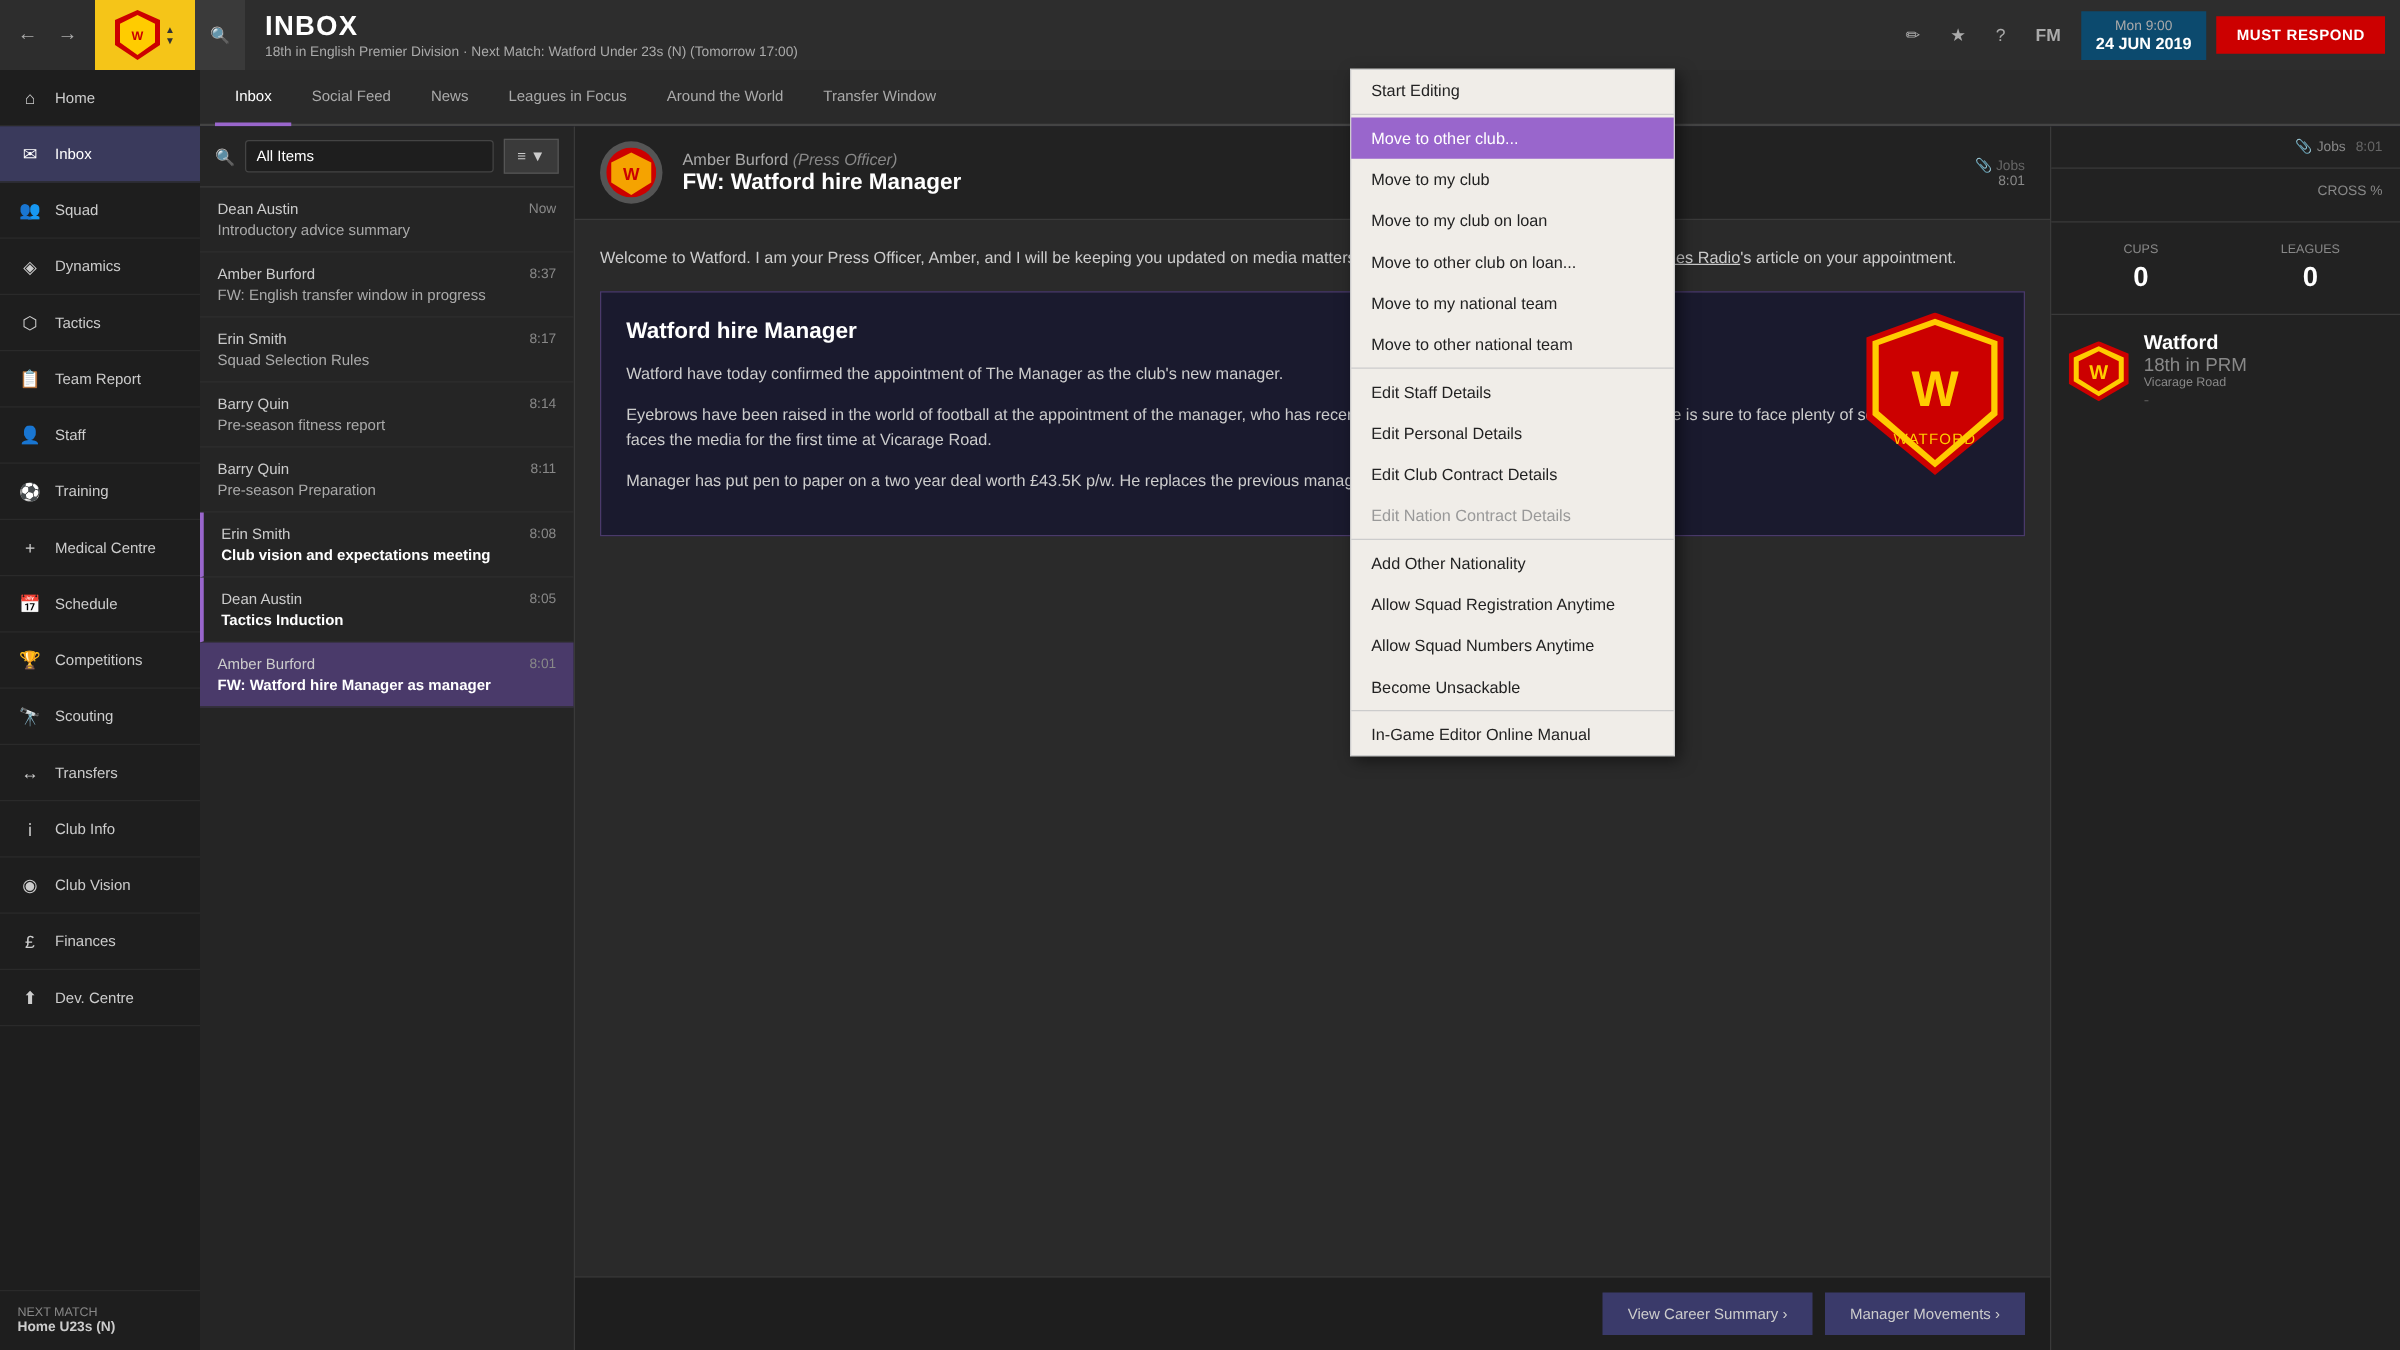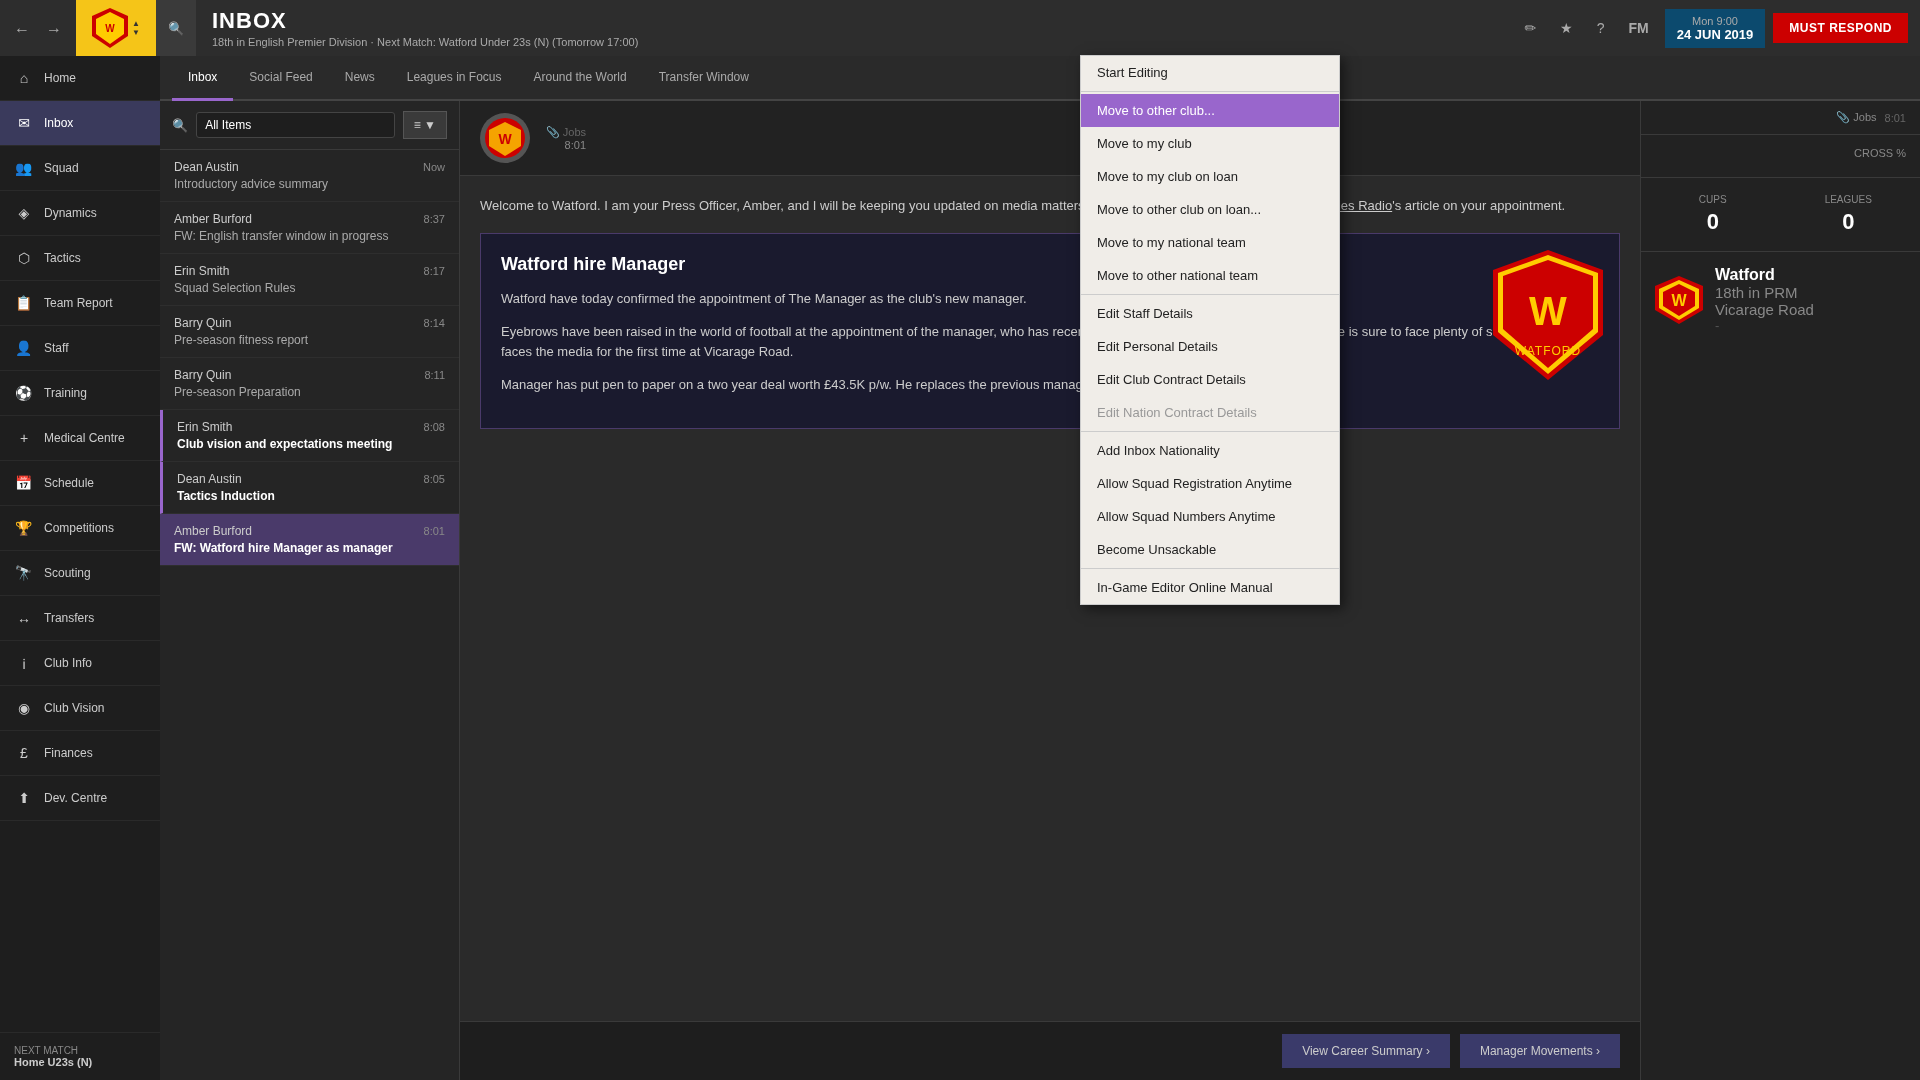--- a/index.html
+++ b/index.html
@@ -82,21 +82,21 @@
     .right-panel-top { padding: 10px 14px; border-bottom: 1px solid #3a3a3a; display: flex; justify-content: flex-end; align-items: center; gap: 8px; }
     .stats-section { padding: 16px 14px; border-bottom: 1px solid #3a3a3a; }
     .stats-row { display: flex; gap: 20px; }
     .stat-item { flex: 1; text-align: center; }
     .stat-label { font-size: 10px; color: #888; margin-bottom: 4px; }
     .stat-value { font-size: 22px; font-weight: bold; color: #fff; }
     .club-info-card { padding: 14px; display: flex; align-items: center; gap: 12px; }
     .club-crest { width: 48px; height: 48px; flex-shrink: 0; }
     .club-name-big { font-size: 16px; font-weight: bold; color: #fff; }
     .club-league { font-size: 15px; color: #888; }
-    .club-stadium { font-size: 15px; color: #888; }
+    .club-stadium { font-size: 10px; color: #888; }
     .club-dash { font-size: 13px; color: #555; }
 
     
     .msg-footer { padding: 12px 20px; background: #1e1e1e; border-top: 1px solid #3a3a3a; display: flex; justify-content: flex-end; gap: 10px; }
     .footer-btn { background: #3a3a6a; color: #ccc; border: none; padding: 10px 20px; cursor: pointer; font-size: 12px; display: flex; align-items: center; gap: 6px; }
     .dropdown-menu { position: fixed; top: 55px; right: 580px; background: #f0ede8; border: 1px solid #ccc; width: 260px; z-index: 200; box-shadow: 4px 4px 12px rgba(0,0,0,0.5); }
     .dropdown-item { padding: 9px 16px; font-size: 13px; color: #222; cursor: pointer; }
     .dropdown-item.active-item { background: #9966cc; color: white; }
     .dropdown-item.disabled { color: #999; cursor: default; }
     .dropdown-divider { height: 1px; background: #ccc; margin: 2px 0; }
@@ -316,20 +316,26 @@
 
         <div class="message-content">
           <div class="msg-top-bar">
 
             <div class="avatar-circle">
               <svg width="40" height="40" viewBox="0 0 40 40">
                 <circle cx="20" cy="20" r="20" fill="#cc0000"></circle>
                 <polygon points="20,4 36,12 36,28 20,38 4,28 4,12" fill="#ffcc00" opacity="0.8"></polygon>
                 <text x="20" y="26" text-anchor="middle" font-size="14" font-weight="bold" fill="#cc0000">W</text>
               </svg>
+            </div>
+            <div class="msg-meta">
+              <div class="msg-sender">
+                Amber Burford <span>(Press Officer)</span>
+              </div>
+              <div class="msg-title-big">FW: Watford hire Manager</div>
             </div>
             <div class="jobs-info">
               <div class="jobs-label">
                 <span style="color:#888">📎</span> <span>Jobs</span>
               </div>
               <div style="color:#888; font-size:11px;">8:01</div>
             </div>
           </div>
 
           <div class="msg-body">
@@ -429,19 +435,19 @@
   <div class="dropdown-item">Move to my club on loan</div>
   <div class="dropdown-item">Move to other club on loan...</div>
   <div class="dropdown-item">Move to my national team</div>
   <div class="dropdown-item">Move to other national team</div>
   <div class="dropdown-divider"></div>
   <div class="dropdown-item">Edit Staff Details</div>
   <div class="dropdown-item">Edit Personal Details</div>
   <div class="dropdown-item">Edit Club Contract Details</div>
   <div class="dropdown-item disabled">Edit Nation Contract Details</div>
   <div class="dropdown-divider"></div>
-  <div class="dropdown-item">Add Inbox Nationality</div>
+  <div class="dropdown-item">Add Other Nationality</div>
   <div class="dropdown-item">Allow Squad Registration Anytime</div>
   <div class="dropdown-item">Allow Squad Numbers Anytime</div>
   <div class="dropdown-item">Become Unsackable</div>
   <div class="dropdown-divider"></div>
   <div class="dropdown-item">In-Game Editor Online Manual</div>
 </div>
 
 </body></html>

